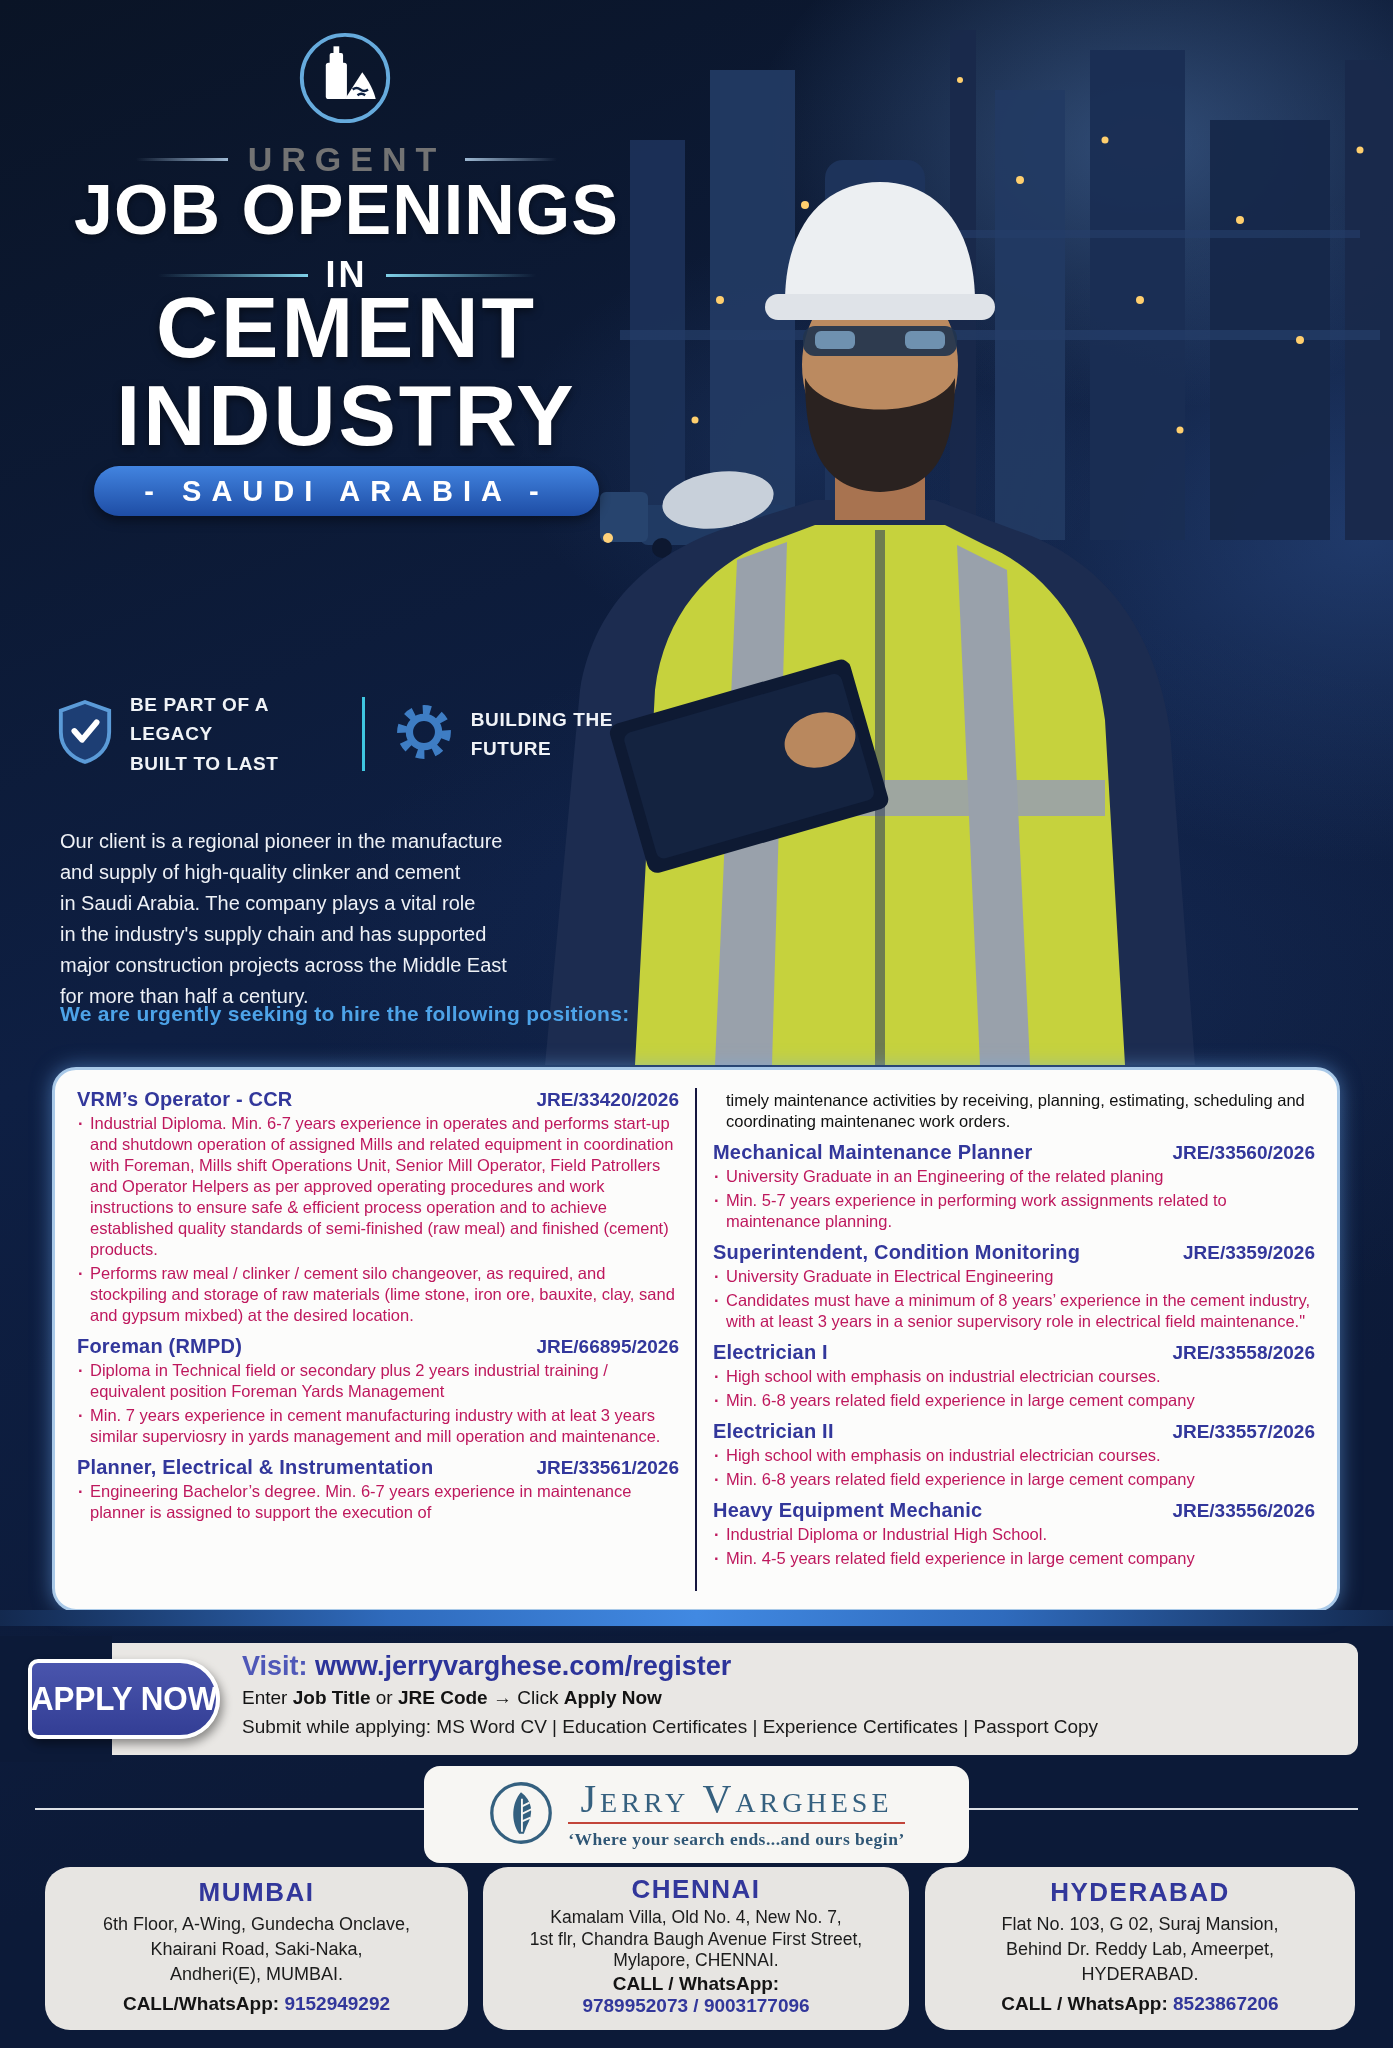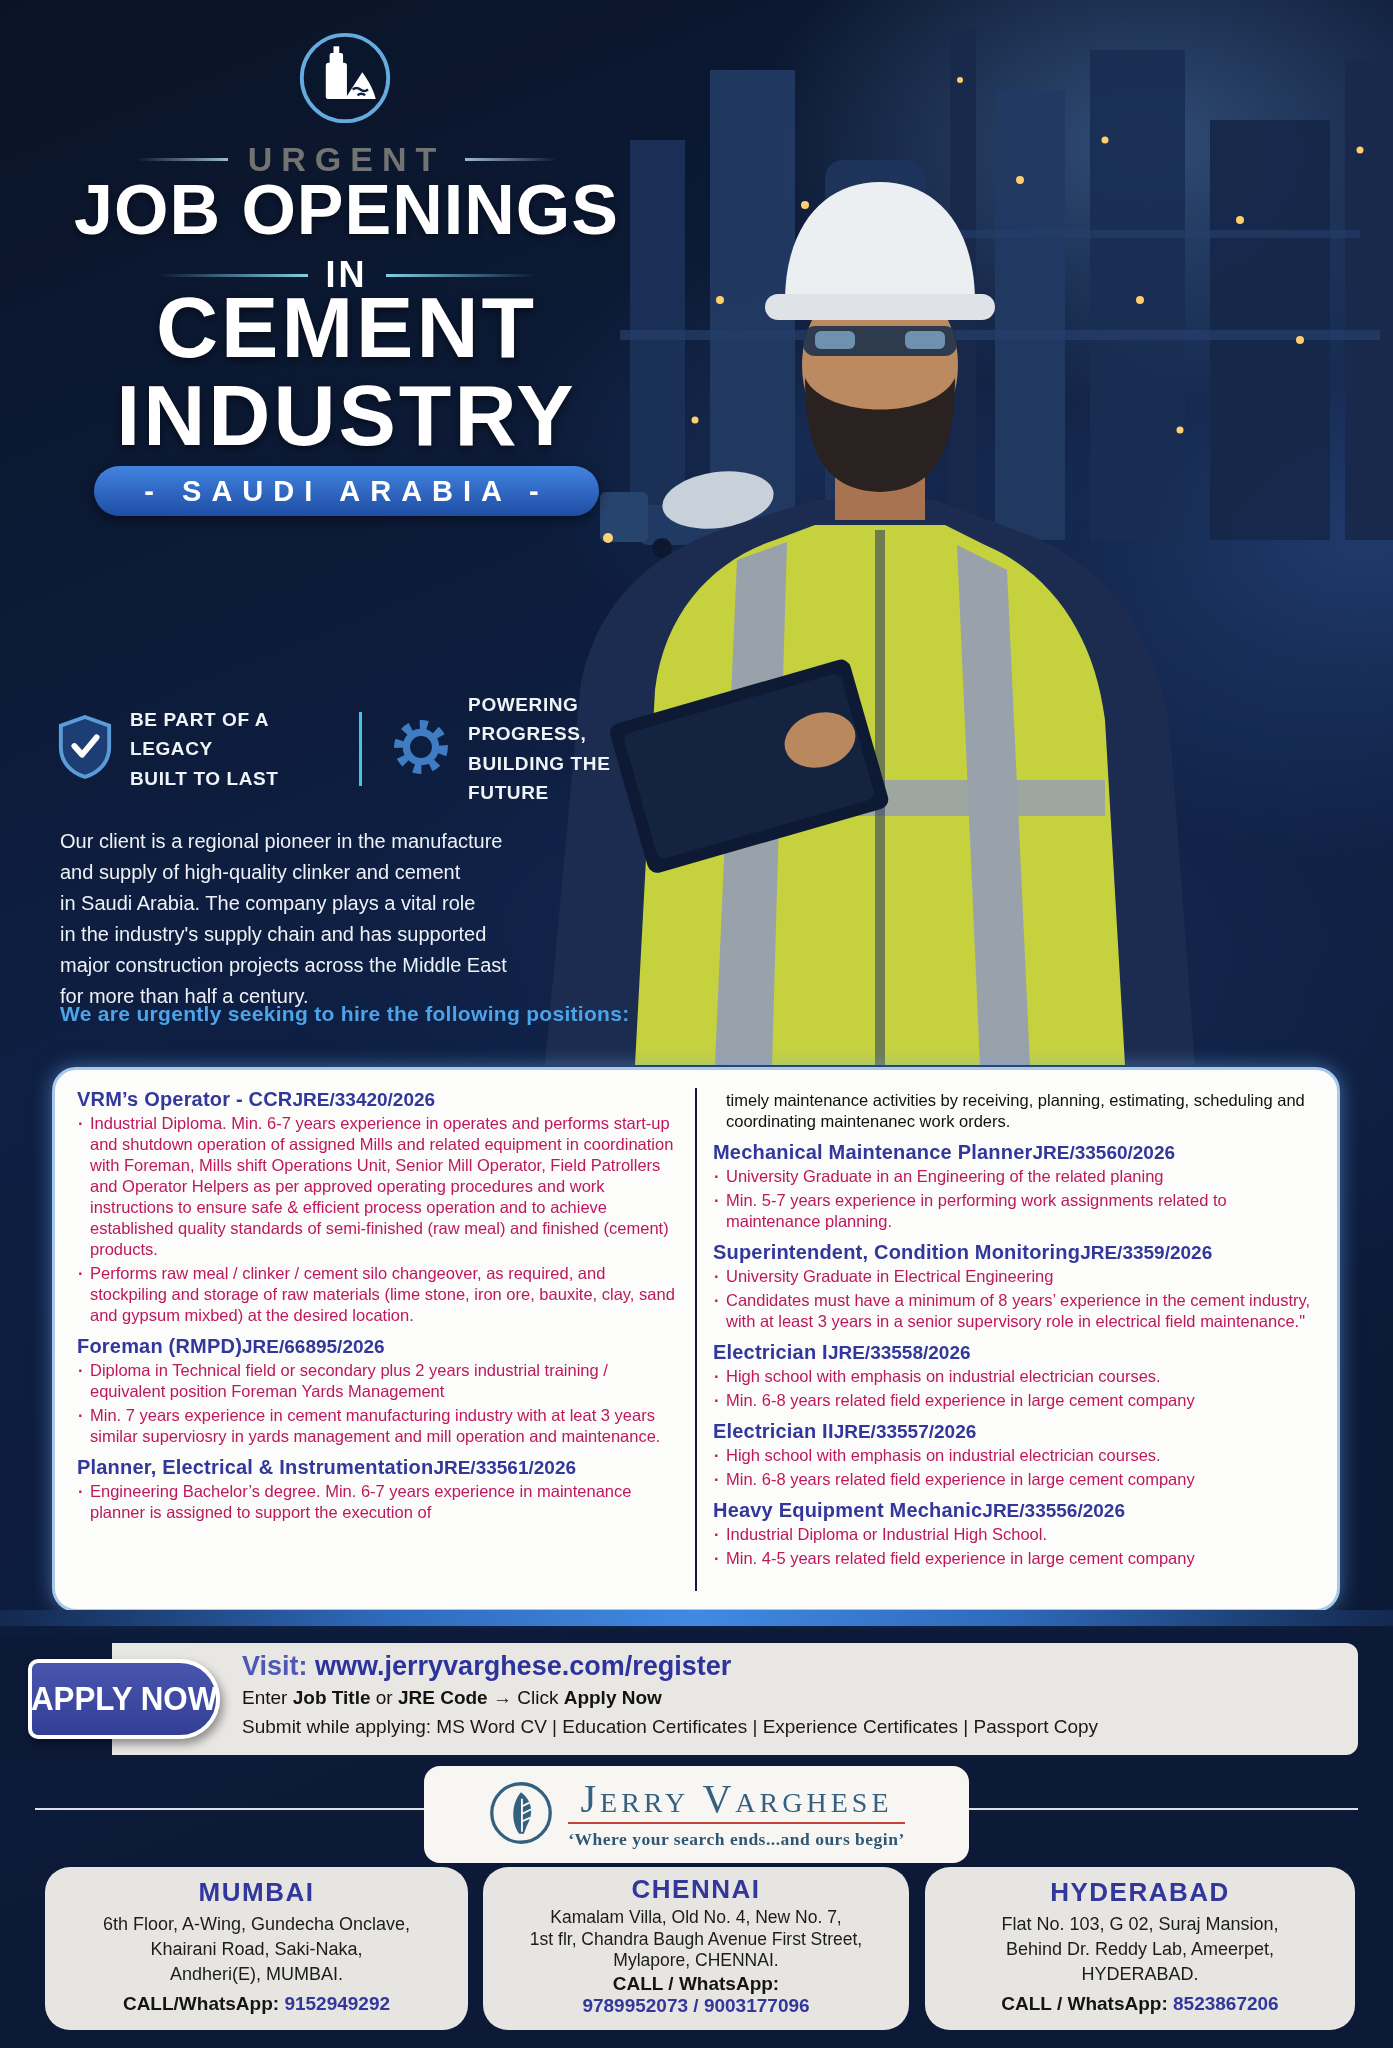--- a/index.html
+++ b/index.html
@@ -38,21 +38,21 @@
   .tag{display:flex;align-items:center;gap:16px;}
   .tag-text{color:#f0f3f7;font-size:19px;font-weight:bold;letter-spacing:.6px;line-height:1.55;text-align:left;}
   .tag-divider{width:3px;height:74px;background:#3fc6e0;margin:0 28px;}
   .intro-para{position:absolute;left:60px;top:806px;width:560px;text-align:left;font-size:20px;line-height:31px;color:#eef1f6;white-space:pre-line;}
   .seeking{position:absolute;left:60px;top:1002px;width:690px;text-align:left;font-size:21px;font-weight:bold;color:#4da3e8;letter-spacing:.3px;}
 
   
   .jobs-box{position:absolute;left:52px;top:1067px;width:1288px;height:545px;background:#fcfcfb;border:3px solid #a9c9e8;border-radius:24px;box-shadow:0 0 20px rgba(110,170,240,.55);box-sizing:border-box;display:flex;padding:16px 22px;}
   .jobs-col{flex:1;overflow:hidden;text-align:left;}
   .jobs-divider{width:2px;background:#15163f;margin:2px 16px;}
-  .job-head{display:flex;justify-content:flex-start;align-items:baseline;margin:9px 0 2px;}
+  .job-head{display:flex;justify-content:space-between;align-items:baseline;margin:9px 0 2px;}
   .job:first-child .job-head{margin-top:2px;}
   .job-title{color:#32379b;font-weight:bold;font-size:20px;letter-spacing:.2px;}
   .job-code{color:#32379b;font-weight:bold;font-size:19px;}
   .job-bullets{margin:2px 0 3px;padding:0;list-style:none;}
   .job-bullets li{font-size:16.5px;line-height:21px;color:#be185d;padding-left:13px;position:relative;margin-bottom:3px;}
   .job-bullets li::before{content:"·";position:absolute;left:1px;font-weight:bold;}
   .continuation{font-size:16.5px;line-height:21px;color:#101010;margin:4px 0 2px;padding-left:13px;}
 
   .glow-bar{position:absolute;left:0;top:1610px;width:1393px;height:16px;
     background:linear-gradient(90deg,#13294f,#2f6bbd 28%,#4189e2 50%,#2f6bbd 72%,#13294f);}
@@ -208,21 +208,20 @@
       </div>
       <div class="tag-divider"></div>
       <div class="tag">
         <span>
           <svg width="62" height="62" viewBox="0 0 68 68">
             <circle cx="34" cy="34" r="24" fill="none" stroke="#3e7dc4" stroke-width="11" stroke-dasharray="8.5 10"></circle>
             <circle cx="34" cy="34" r="16" fill="none" stroke="#3e7dc4" stroke-width="8"></circle>
           </svg>
         </span>
         <div class="tag-text">
-          <div>POWERING PROGRESS,</div>
           <div>BUILDING THE FUTURE</div>
         </div>
       </div>
     </div>
 
     <p class="intro-para">Our client is a regional pioneer in the manufacture
 and supply of high-quality clinker and cement
 in Saudi Arabia. The company plays a vital role
 in the industry's supply chain and has supported
 major construction projects across the Middle East

